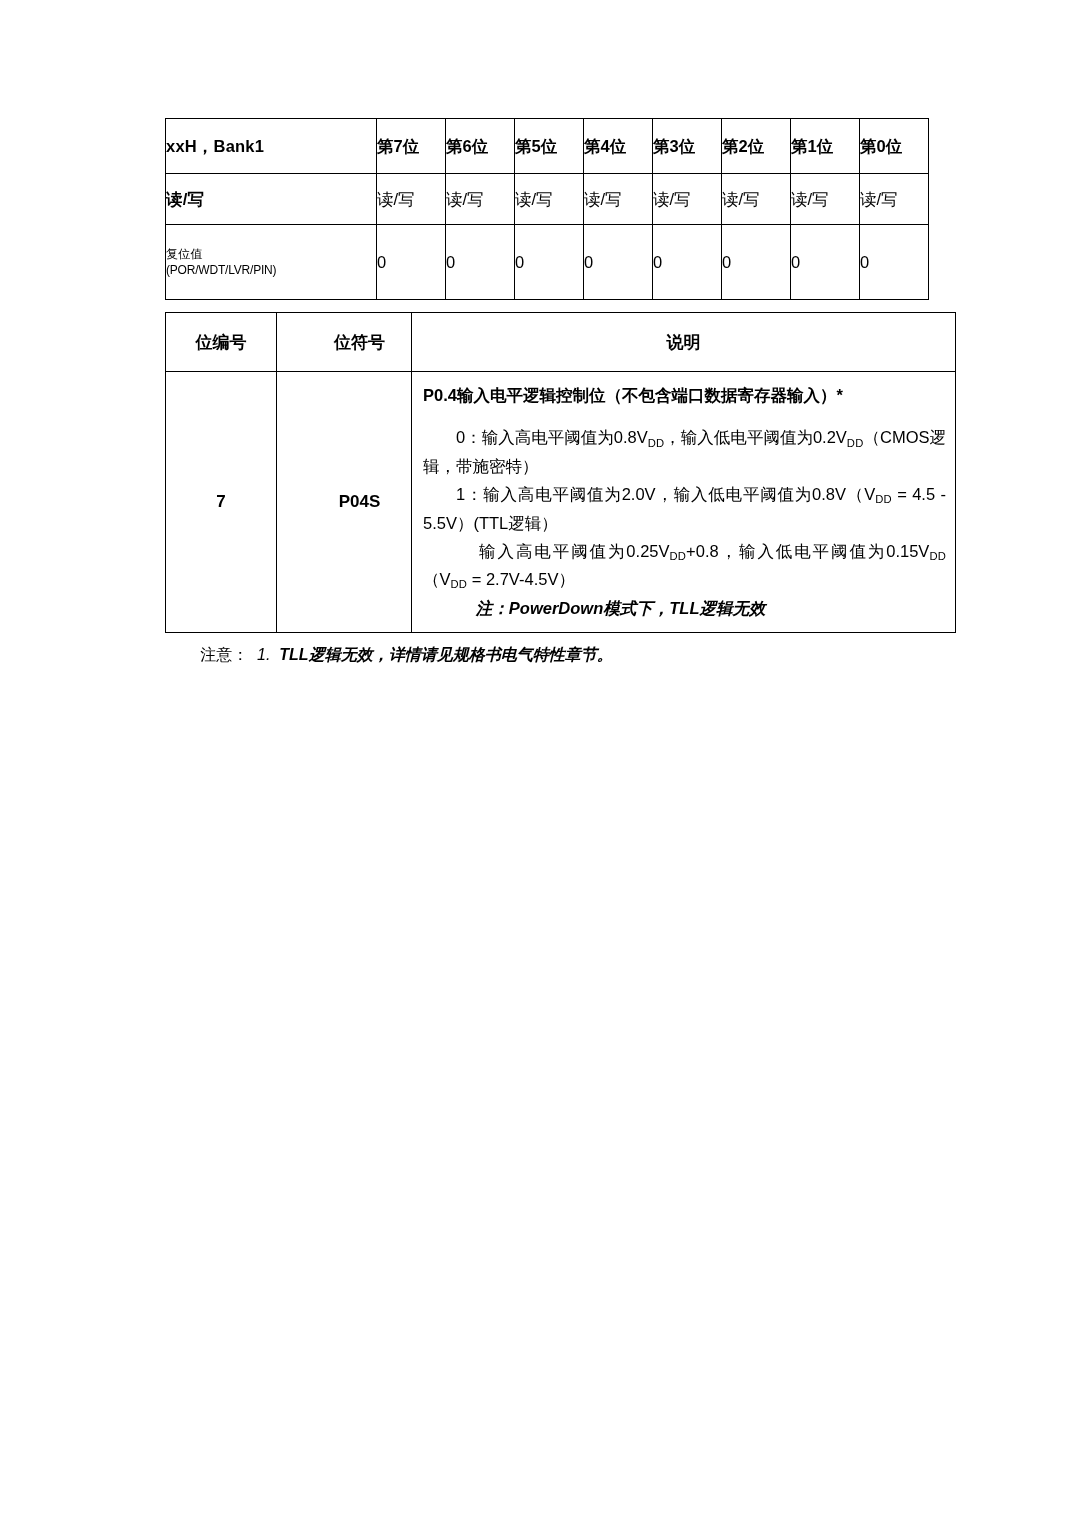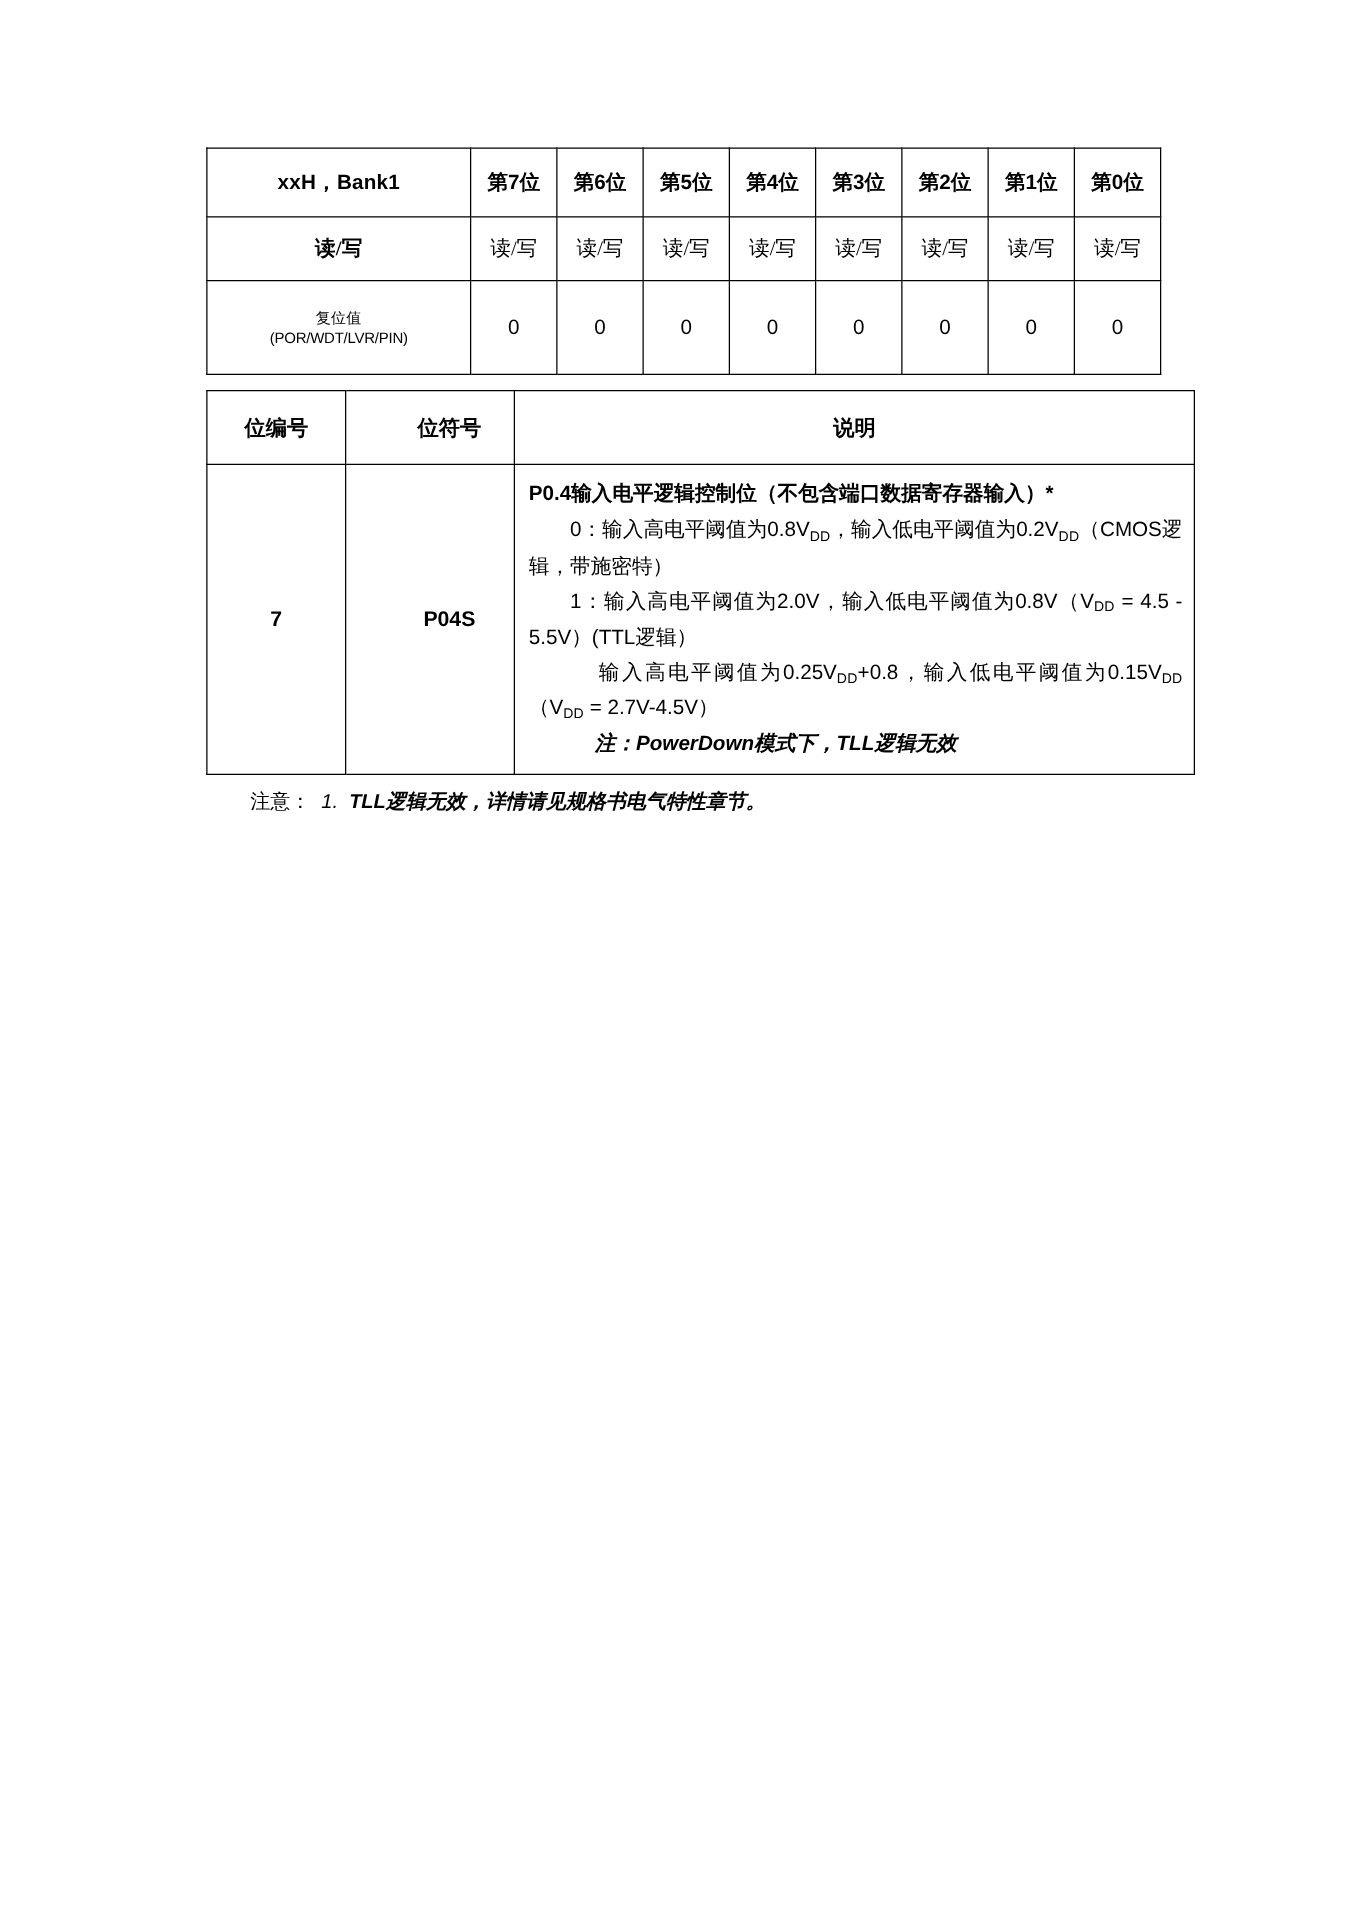--- a/index.html
+++ b/index.html
@@ -32,33 +32,32 @@
 
   
   table.reg-table {
     border-collapse: collapse;
     table-layout: fixed;
     width: 756px;
     background: #ffffff;
   }
   table.reg-table td {
     border: 1.5px solid #000000;
-    text-align: center;
     vertical-align: middle;
     padding: 0;
     font-size: 16.5px;
     line-height: 1.35;
   }
   .reg-table .name-col { width: 210px; }
   .reg-table .bit-col  { width: 68px; }
 
   .reg-row-head td { height: 54px; font-weight: bold; }
   .reg-row-sym  td { height: 54px; }
   .reg-row-sym  td.rowlabel { font-weight: bold; }
-  .reg-row-rw   td { height: 50px; font-family: Liberation Serif, serif; }
+  .reg-row-rw   td { height: 50px; }
   .reg-row-rw   td.rowlabel { font-weight: bold; }
   .reg-row-rst  td { height: 74px; }
   .reg-row-rst  td.rowlabel { font-weight: normal; font-size: 12px; }
 
   .rowlabel { letter-spacing: 0.2px; }
   .rst-label-l1 { display: block; }
   .rst-label-l2 { display: block; letter-spacing: -0.2px; }
 
   
   table.desc-table {
@@ -93,21 +92,21 @@
   .desc-body .cell-desc {
     padding: 9px 9px 10px 11px;
     font-size: 16.5px;
     line-height: 1.72;
     vertical-align: top;
     text-align: justify;
   }
   .desc-title {
     font-weight: bold;
     display: block;
-    margin-bottom: 1px;
+    margin-bottom: 14px;
   }
   .desc-line { display: block; }
   .ind1 { text-indent: 2.0em; }
   .ind2 { text-indent: 3.4em; }
   .note-line {
     display: block;
     text-indent: 3.2em;
     font-weight: bold;
     font-style: italic;
   }

